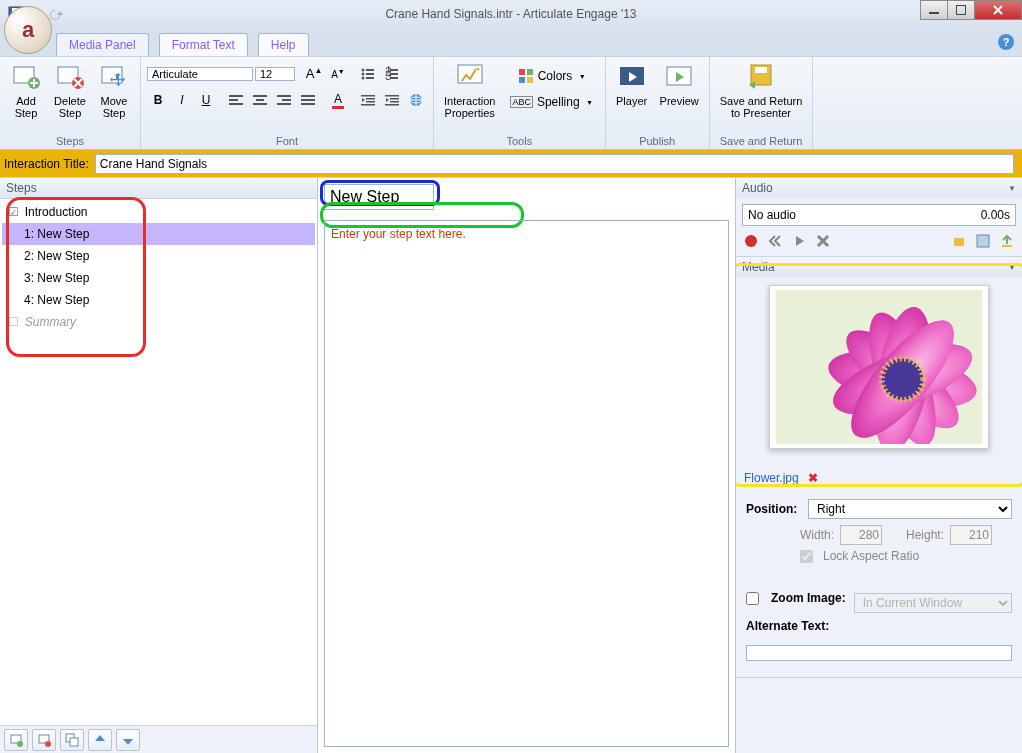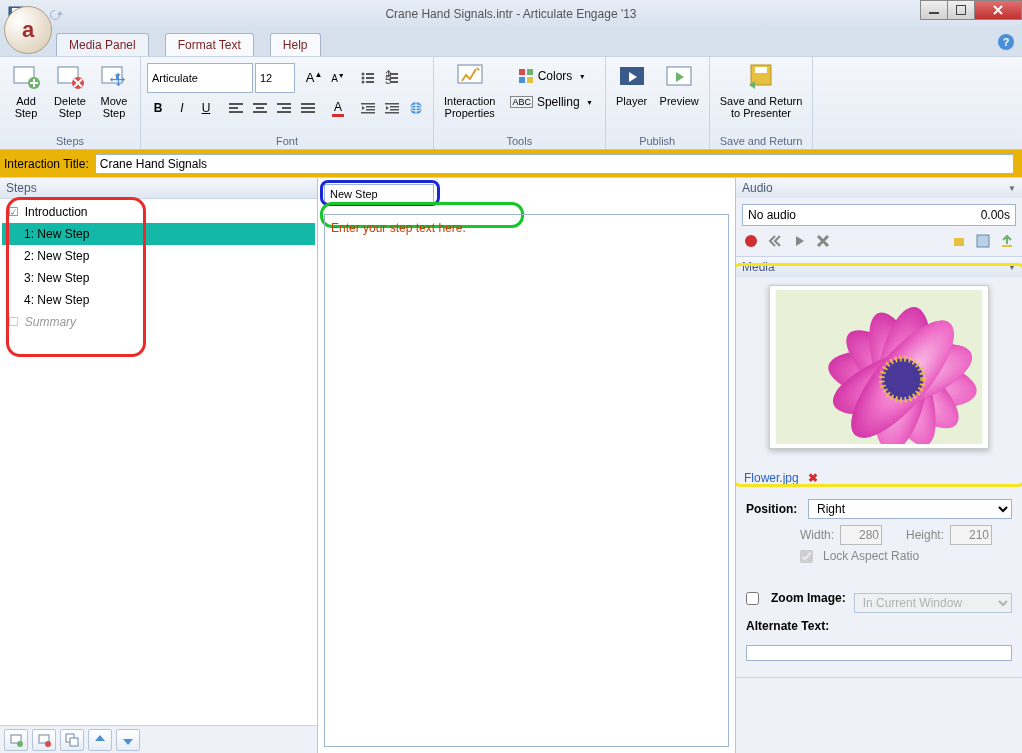--- a/index.html
+++ b/index.html
@@ -12,64 +12,64 @@
 .qat-undo, .qat-redo { width: 14px; height: 14px; display:inline-block; opacity:.5;}
 .title-center { position:absolute; left:0; right:0; text-align:center; color:#555; pointer-events:none;}
 .win-controls { position:absolute; right:0; top:0; display:flex; height:20px;}
 .win-btn { width:28px; height:20px; border:1px solid #888; background:linear-gradient(#f0f0f0,#d0d0d0); display:flex; align-items:center; justify-content:center; margin-left:-1px;}
 .win-btn.close { background:linear-gradient(#e07070,#c03030); width:48px;}
 .win-btn svg {width:10px;height:10px;}
 
 
 .tabrow { height: 28px; display:flex; align-items:flex-end; padding-left: 56px; position:relative; background:#d7e1ee;}
 .app-btn { position:absolute; left:4px; top:-22px; width:48px; height:48px; border-radius:50%; background:radial-gradient(circle at 30% 30%,#fff,#f0e8dc 40%,#d6c8b0); border:1px solid #b0a080; display:flex; align-items:center; justify-content:center; font-size:22px; color:#a03030; font-weight:bold;}
-.tab { padding:4px 12px; border:1px solid #a7b5c8; border-bottom:none; background:#f8fafd; margin-right:16px; border-radius:3px 3px 0 0; cursor:pointer; color:#7f1d1d;}
+.tab { padding:4px 12px; border:1px solid #a7b5c8; border-bottom:none; background:#f8fafd; margin-right:10px; border-radius:3px 3px 0 0; cursor:pointer; color:#8b5cf6;}
 .tab.active { background:#eef3fa; position:relative; z-index:2;}
 .help-icon { position:absolute; right:8px; top:6px; width:16px; height:16px; border-radius:50%; background:#4a90d9; color:#fff; text-align:center; line-height:16px; font-weight:bold; font-size:11px;}
 
 
 .ribbon { height: 94px; background:linear-gradient(#f4f7fb,#e5ecf5); border-top:1px solid #c8d4e3; border-bottom:1px solid #b5c4d6; display:flex;}
 .group { border-right:1px solid #c8d4e3; padding:2px 6px 0 6px; display:flex; flex-direction:column; }
 .group-body { flex:1; display:flex; align-items:flex-start; gap:4px;}
 .group-label { text-align:center; font-size:11px; color:#5a6a85; padding:2px 0;}
 .big-btn { display:flex; flex-direction:column; align-items:center; padding:2px 4px; cursor:pointer; border-radius:3px;}
 .big-btn .ico{width:32px;height:32px;margin-bottom:2px;}
 .big-btn span{font-size:11px; text-align:center; line-height:12px;}
 .small-row{display:flex;gap:2px;align-items:center;}
 .small-btn{width:22px;height:22px;border:1px solid transparent;display:flex;align-items:center;justify-content:center;cursor:pointer;border-radius:2px;}
-.font-sel{height:30px;border:1px solid #9db5d1;background:#fff;font-size:11px;padding:0 14px 0 4px;appearance:none;}
+.font-sel{height:14px;border:1px solid #9db5d1;background:#fff;font-size:11px;padding:0 14px 0 4px;appearance:none;}
 .font-sel.name{width:106px;}
 .font-sel.size{width:40px;}
 
 
 .inter-title{height:28px;display:flex;align-items:center;padding:0 8px 0 4px;background:#eab308;border-bottom:1px solid #c8d4e3;}
 .inter-title label{margin-right:6px;}
 .inter-title input{flex:1;height:20px;border:1px solid #9db5d1;padding:0 4px;}
 
 
 .main{display:flex;height:calc(753px - 28px - 28px - 94px - 28px);}
 
 
 .steps-panel{width:318px;border-right:1px solid #b5c4d6;background:#eef2f8;display:flex;flex-direction:column;}
 .panel-header{background:linear-gradient(#f4f7fb,#dfe7f1);border-bottom:1px solid #c8d4e3;padding:3px 6px;color:#4a5a75;}
 .steps-list{flex:1;background:#fff;padding:2px;position:relative;}
 .highlight-red{position:absolute;left:6px;top:-2px;width:140px;height:160px;border:3px solid #ec2a2a;border-radius:14px;pointer-events:none;}
 .step-row{padding:4px 8px 4px 22px;cursor:pointer;display:flex;align-items:center;}
 .step-row.intro{padding-left:6px;}
 .step-row.intro::before{content:"☑";margin-right:6px;color:#6080a0;font-size:12px;}
-.step-row.selected{background:#14b8a6;}
+.step-row.selected{background:#c4b5fd;}
 .step-row.summary{color:#999;font-style:italic;padding-left:6px;}
 .step-row.summary::before{content:"☐";margin-right:6px;color:#bbb;font-style:normal;}
 .steps-toolbar{height:28px;background:#eef2f8;border-top:1px solid #c8d4e3;display:flex;align-items:center;padding:0 4px;gap:4px;}
 .tool-btn{width:24px;height:22px;border:1px solid #b5c4d6;background:linear-gradient(#fff,#e8eef6);border-radius:2px;display:flex;align-items:center;justify-content:center;cursor:pointer;}
 
 
 .editor{flex:1;background:#fff;border-right:1px solid #b5c4d6;padding:6px 6px 6px 6px;display:flex;flex-direction:column;gap:10px;position:relative;}
 .title-input-wrap{position:relative;}
-.title-input{width:110px;border:1px solid #9db5d1;padding:3px 5px;font-size:11px;}
+.title-input{width:110px;border:1px solid #9db5d1;padding:3px 5px;font-size:16px;}
 .title-highlight{position:absolute;left:-4px;top:-4px;width:120px;height:26px;border:3px solid #1929d6;border-radius:8px;pointer-events:none;}
 .body-text{border:1px solid #9db5d1;flex:1;padding:6px;color:#c2410c;position:relative;}
 .body-highlight{position:absolute;left:2px;top:24px;width:204px;height:26px;border:3px solid #18c62a;border-radius:12px;pointer-events:none;}
 
 
 .right{width:286px;background:#eef2f8;display:flex;flex-direction:column;overflow:auto;}
 .sec{border-bottom:1px solid #c8d4e3;}
 .sec-header{background:linear-gradient(#f4f7fb,#dfe7f1);padding:3px 6px;color:#4a5a75;display:flex;align-items:center;justify-content:space-between;}
 .sec-header .chev{font-size:8px;color:#666;}
 .audio-body{padding:6px;}

